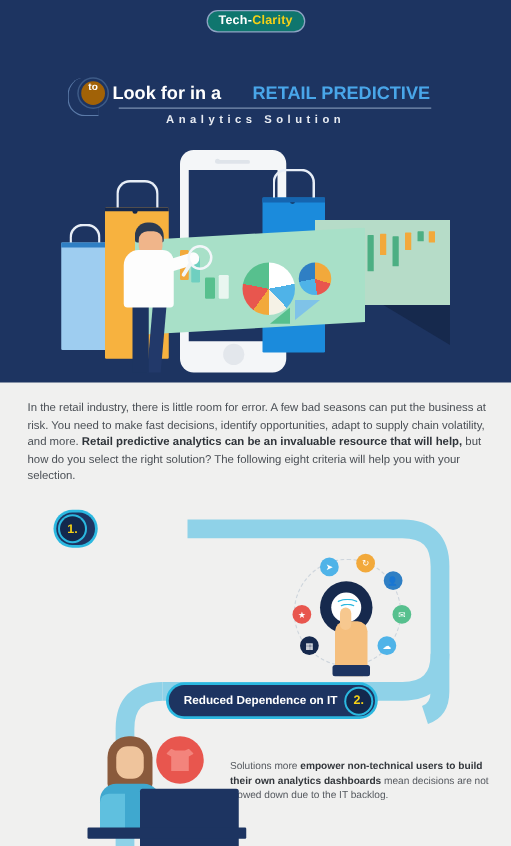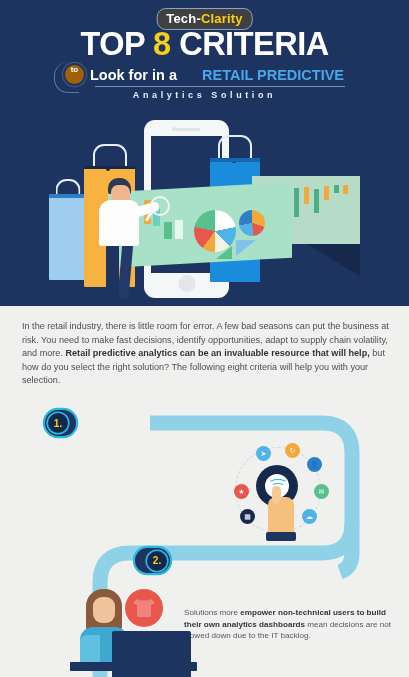--- a/index.html
+++ b/index.html
@@ -12,22 +12,22 @@
   .page{position:relative;width:409px;height:677px;overflow:hidden;}
 
   
   .hero{
     position:absolute;left:0;top:0;width:409px;height:306px;
     background:#1d3461;overflow:hidden;
   }
   .logo{
     position:absolute;left:50%;top:8px;transform:translateX(-50%);
     border:1.4px solid #8fa4c4;border-radius:9px;
-    padding:2px 9px 3px;background:#404040;
-    font-size:13px;font-weight:bold;letter-spacing:.2px;white-space:nowrap;
+    padding:2px 9px 3px;background:#0f766e;
+    font-size:10px;font-weight:bold;letter-spacing:.2px;white-space:nowrap;
   }
   .logo .t1{color:#ffffff;}
   .logo .t2{color:#f5d017;}
 
   .headline{
     position:absolute;left:0;top:27px;width:409px;text-align:center;
     font-size:32.5px;line-height:34px;font-weight:bold;color:#ffffff;
     letter-spacing:-0.5px;
   }
   .headline .eight{color:#f5d017;}
@@ -223,23 +223,20 @@
 <body>
 
 <div class="page">
 
   <div class="hero">
 
     <div class="logo">
       <span class="t1">Tech-</span><span class="t2">Clarity</span>
     </div>
 
-    <div class="headline">
-      <span>TOP </span><span class="eight">8</span><span> CRITERIA</span>
-    </div>
 
     <div class="subrow">
       <div class="to-badge">
         <span class="to-hook"></span>
         <span>to</span>
       </div>
       <div class="sub-text">
         <span>Look for in a </span><span class="accent">RETAIL PREDICTIVE</span>
       </div>
     </div>
@@ -348,20 +345,21 @@
       <div class="cuff"></div>
     </div>
   </div>
 
   <div class="pill pill1">
     <div class="num">1.</div>
   </div>
 
 
   <div class="pill pill2">
+    <div class="ptxt">Reduced Dependence on IT</div>
     <div class="num">2.</div>
   </div>
 
   <div class="para para2">
     <span>Solutions more </span><b>empower non-technical users to build their own analytics dashboards</b><span> mean decisions are not slowed down due to the IT backlog.</span>
   </div>
 
   <div class="desk">
     <div class="shirt-bubble">
       <div class="shirt"></div>

